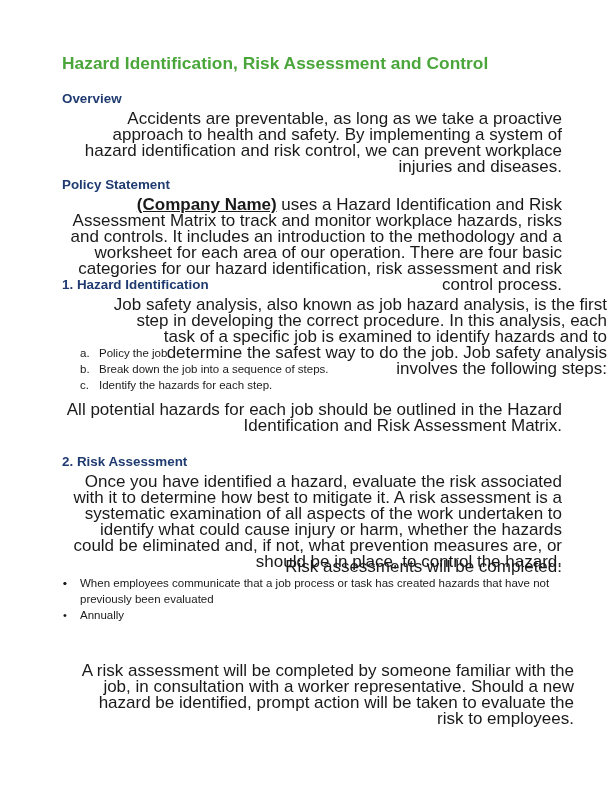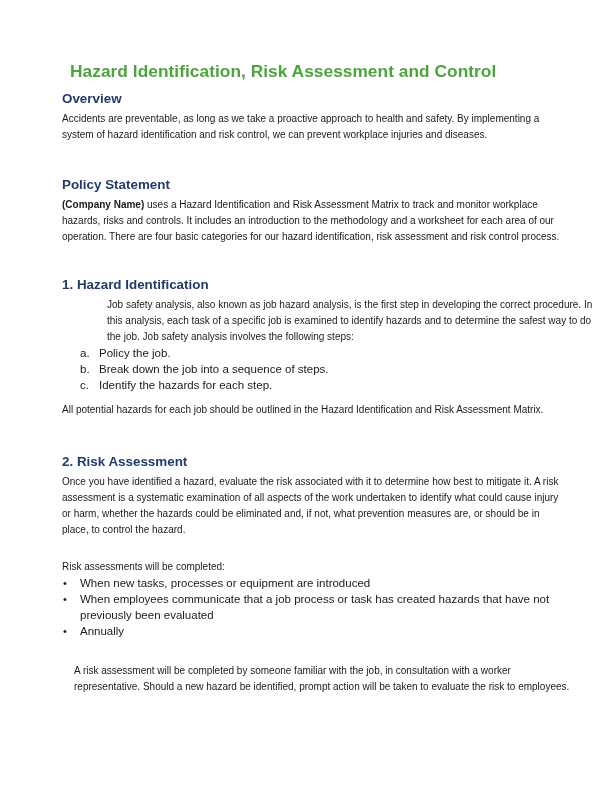--- a/index.html
+++ b/index.html
@@ -18,45 +18,46 @@
     .page {
       position: absolute;
       left: 62px;
       top: 0;
       width: 490px;
     }
     .doc-title {
       position: absolute;
       top: 53px;
       left: 0;
-      margin: 8px;
+      margin: 0;
       font-size: 17.3px;
       font-weight: bold;
       color: #4aa63a;
       white-space: nowrap;
       letter-spacing: 0.05px;
     }
     .section-heading {
       position: absolute;
       left: 0;
       margin: 0;
       font-size: 13.4px;
       font-weight: bold;
       color: #1f3b70;
       white-space: nowrap;
     }
     .para {
       position: absolute;
       left: 0;
       margin: 0;
-      font-size: 10px;
+      font-size: 17px;
       line-height: 16px;
       width: 500px;
+      text-align: right;
     }
-    .para b { font-weight: bold; }
+    .para b { font-weight: bold; text-decoration: underline; }
     .list {
       position: absolute;
       left: 0;
       margin: 0;
       padding: 0;
       list-style: none;
       font-size: 11.5px;
       line-height: 16px;
     }
     .list li {
@@ -93,19 +94,19 @@
     <li><span class="marker">a.</span><span>Policy the job.</span></li>
     <li><span class="marker">b.</span><span>Break down the job into a sequence of steps.</span></li>
     <li><span class="marker">c.</span><span>Identify the hazards for each step.</span></li>
   </ol>
   <p class="para" style="top:402px;">All potential hazards for each job should be outlined in the Hazard Identification and Risk Assessment Matrix.</p>
 
   <h2 class="section-heading" style="top:454px;">2. Risk Assessment</h2>
   <p class="para" style="top:474px;">Once you have identified a hazard, evaluate the risk associated with it to determine how best to mitigate it. A risk assessment is a systematic examination of all aspects of the work undertaken to identify what could cause injury or harm, whether the hazards could be eliminated and, if not, what prevention measures are, or should be in place, to control the hazard.</p>
   <p class="para" style="top:559px;">Risk assessments will be completed:</p>
   <ul class="list bullets" style="top:575px;">
-    <li><span class="marker">•</span><span>When new tasks, processes or equipment are introduced</span></li>
+    <li><span class="marker">•</span></li>
     <li><span class="marker">•</span><span>When employees communicate that a job process or task has created hazards that have not previously been evaluated</span></li>
     <li><span class="marker">•</span><span>Annually</span></li>
   </ul>
   <p class="para" style="top:663px;margin-left:12px;">A risk assessment will be completed by someone familiar with the job, in consultation with a worker representative. Should a new hazard be identified, prompt action will be taken to evaluate the risk to employees.</p>
 
 </div>
 
 </body></html>

